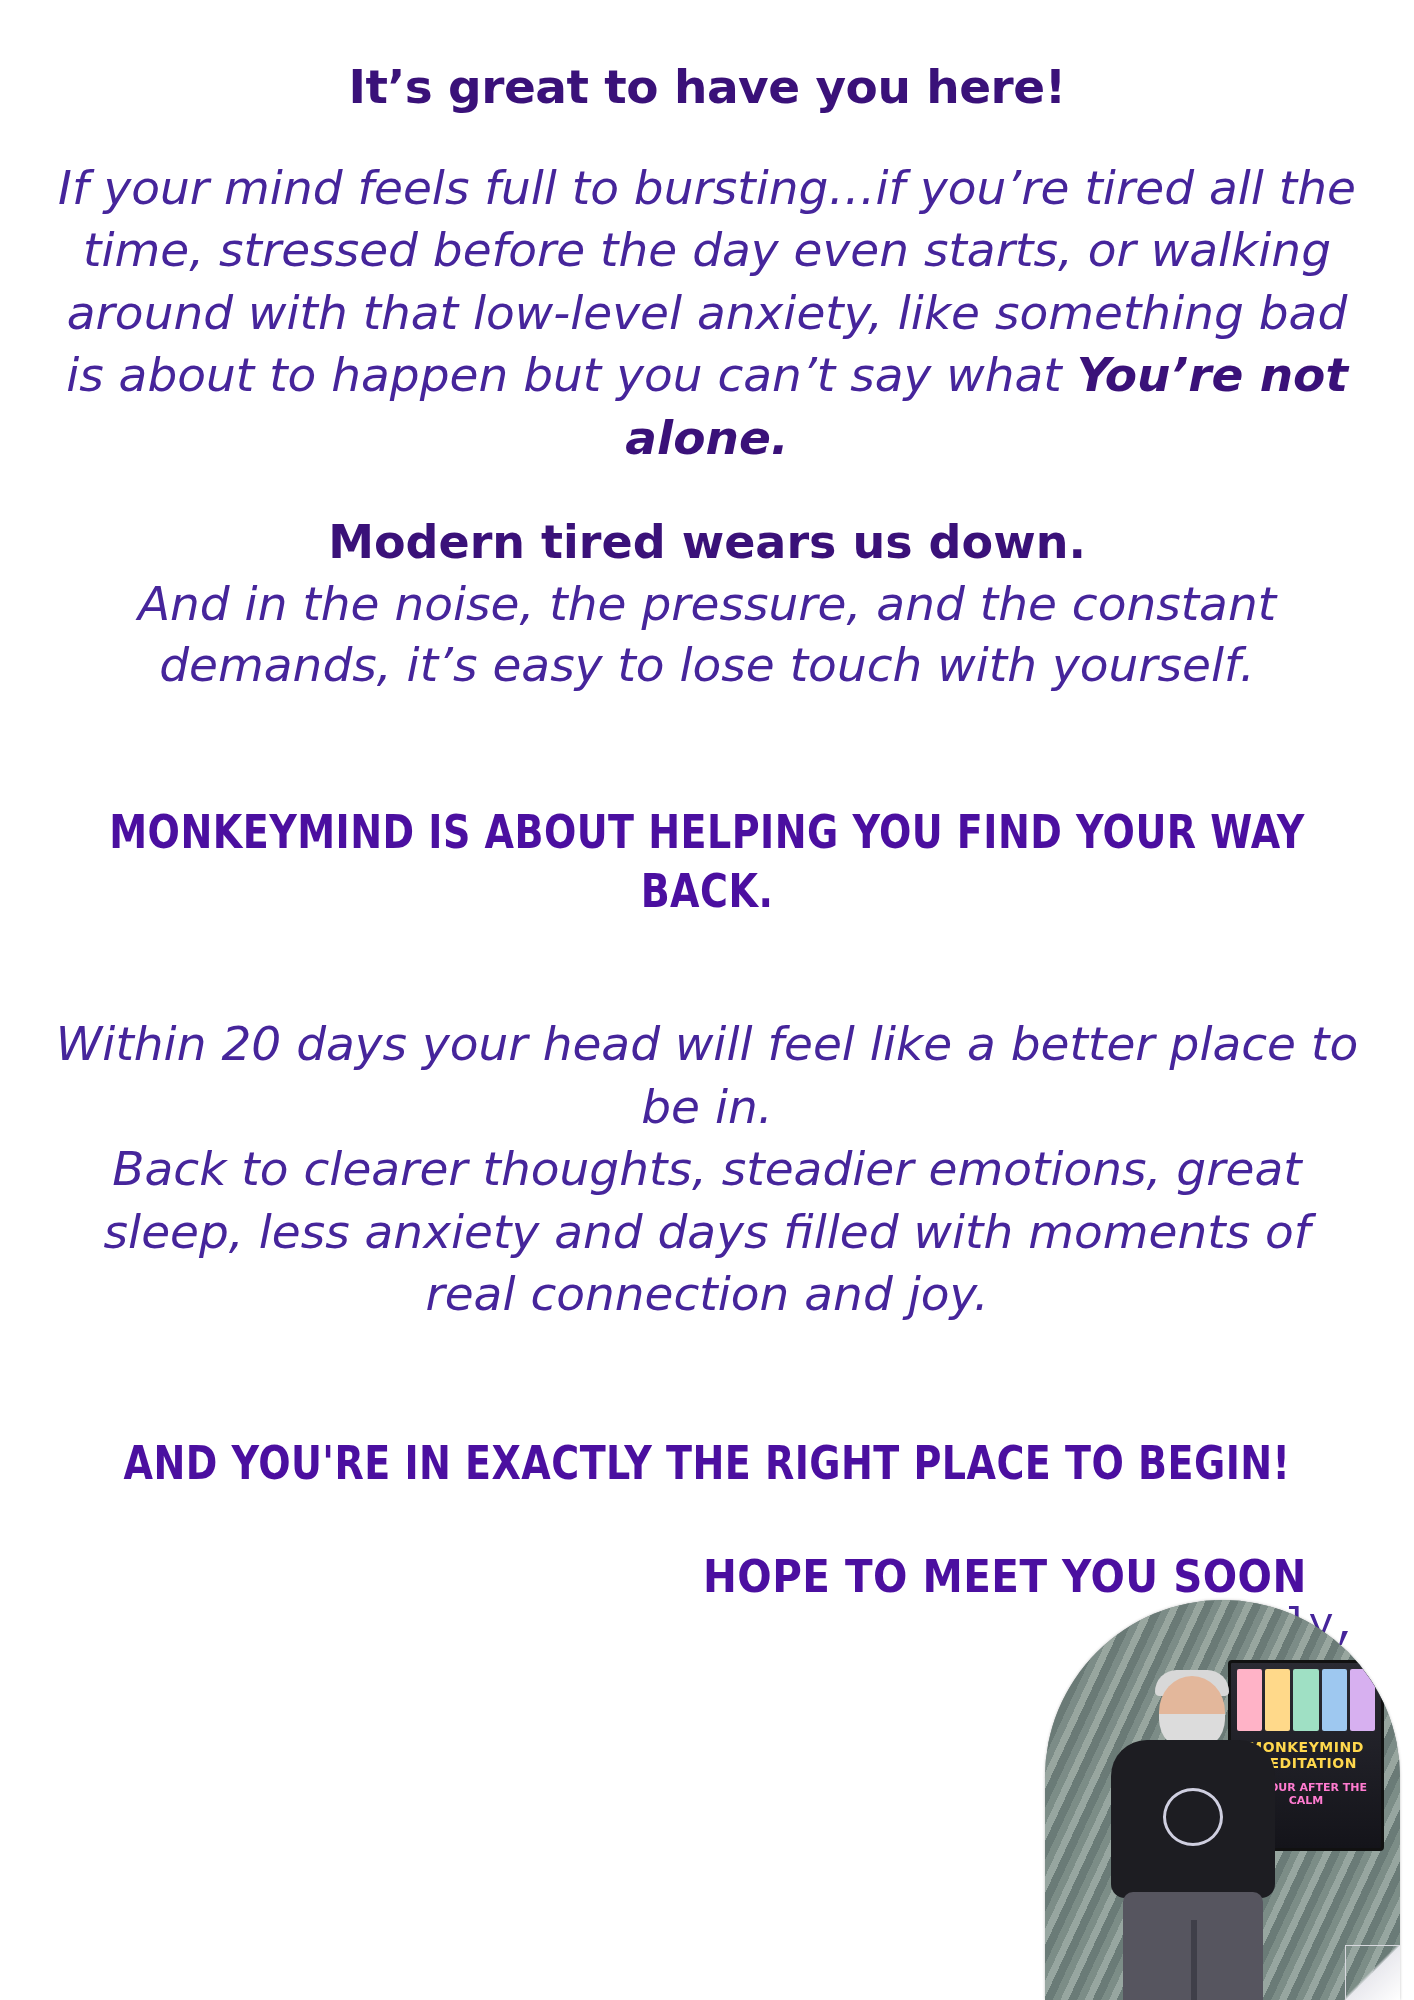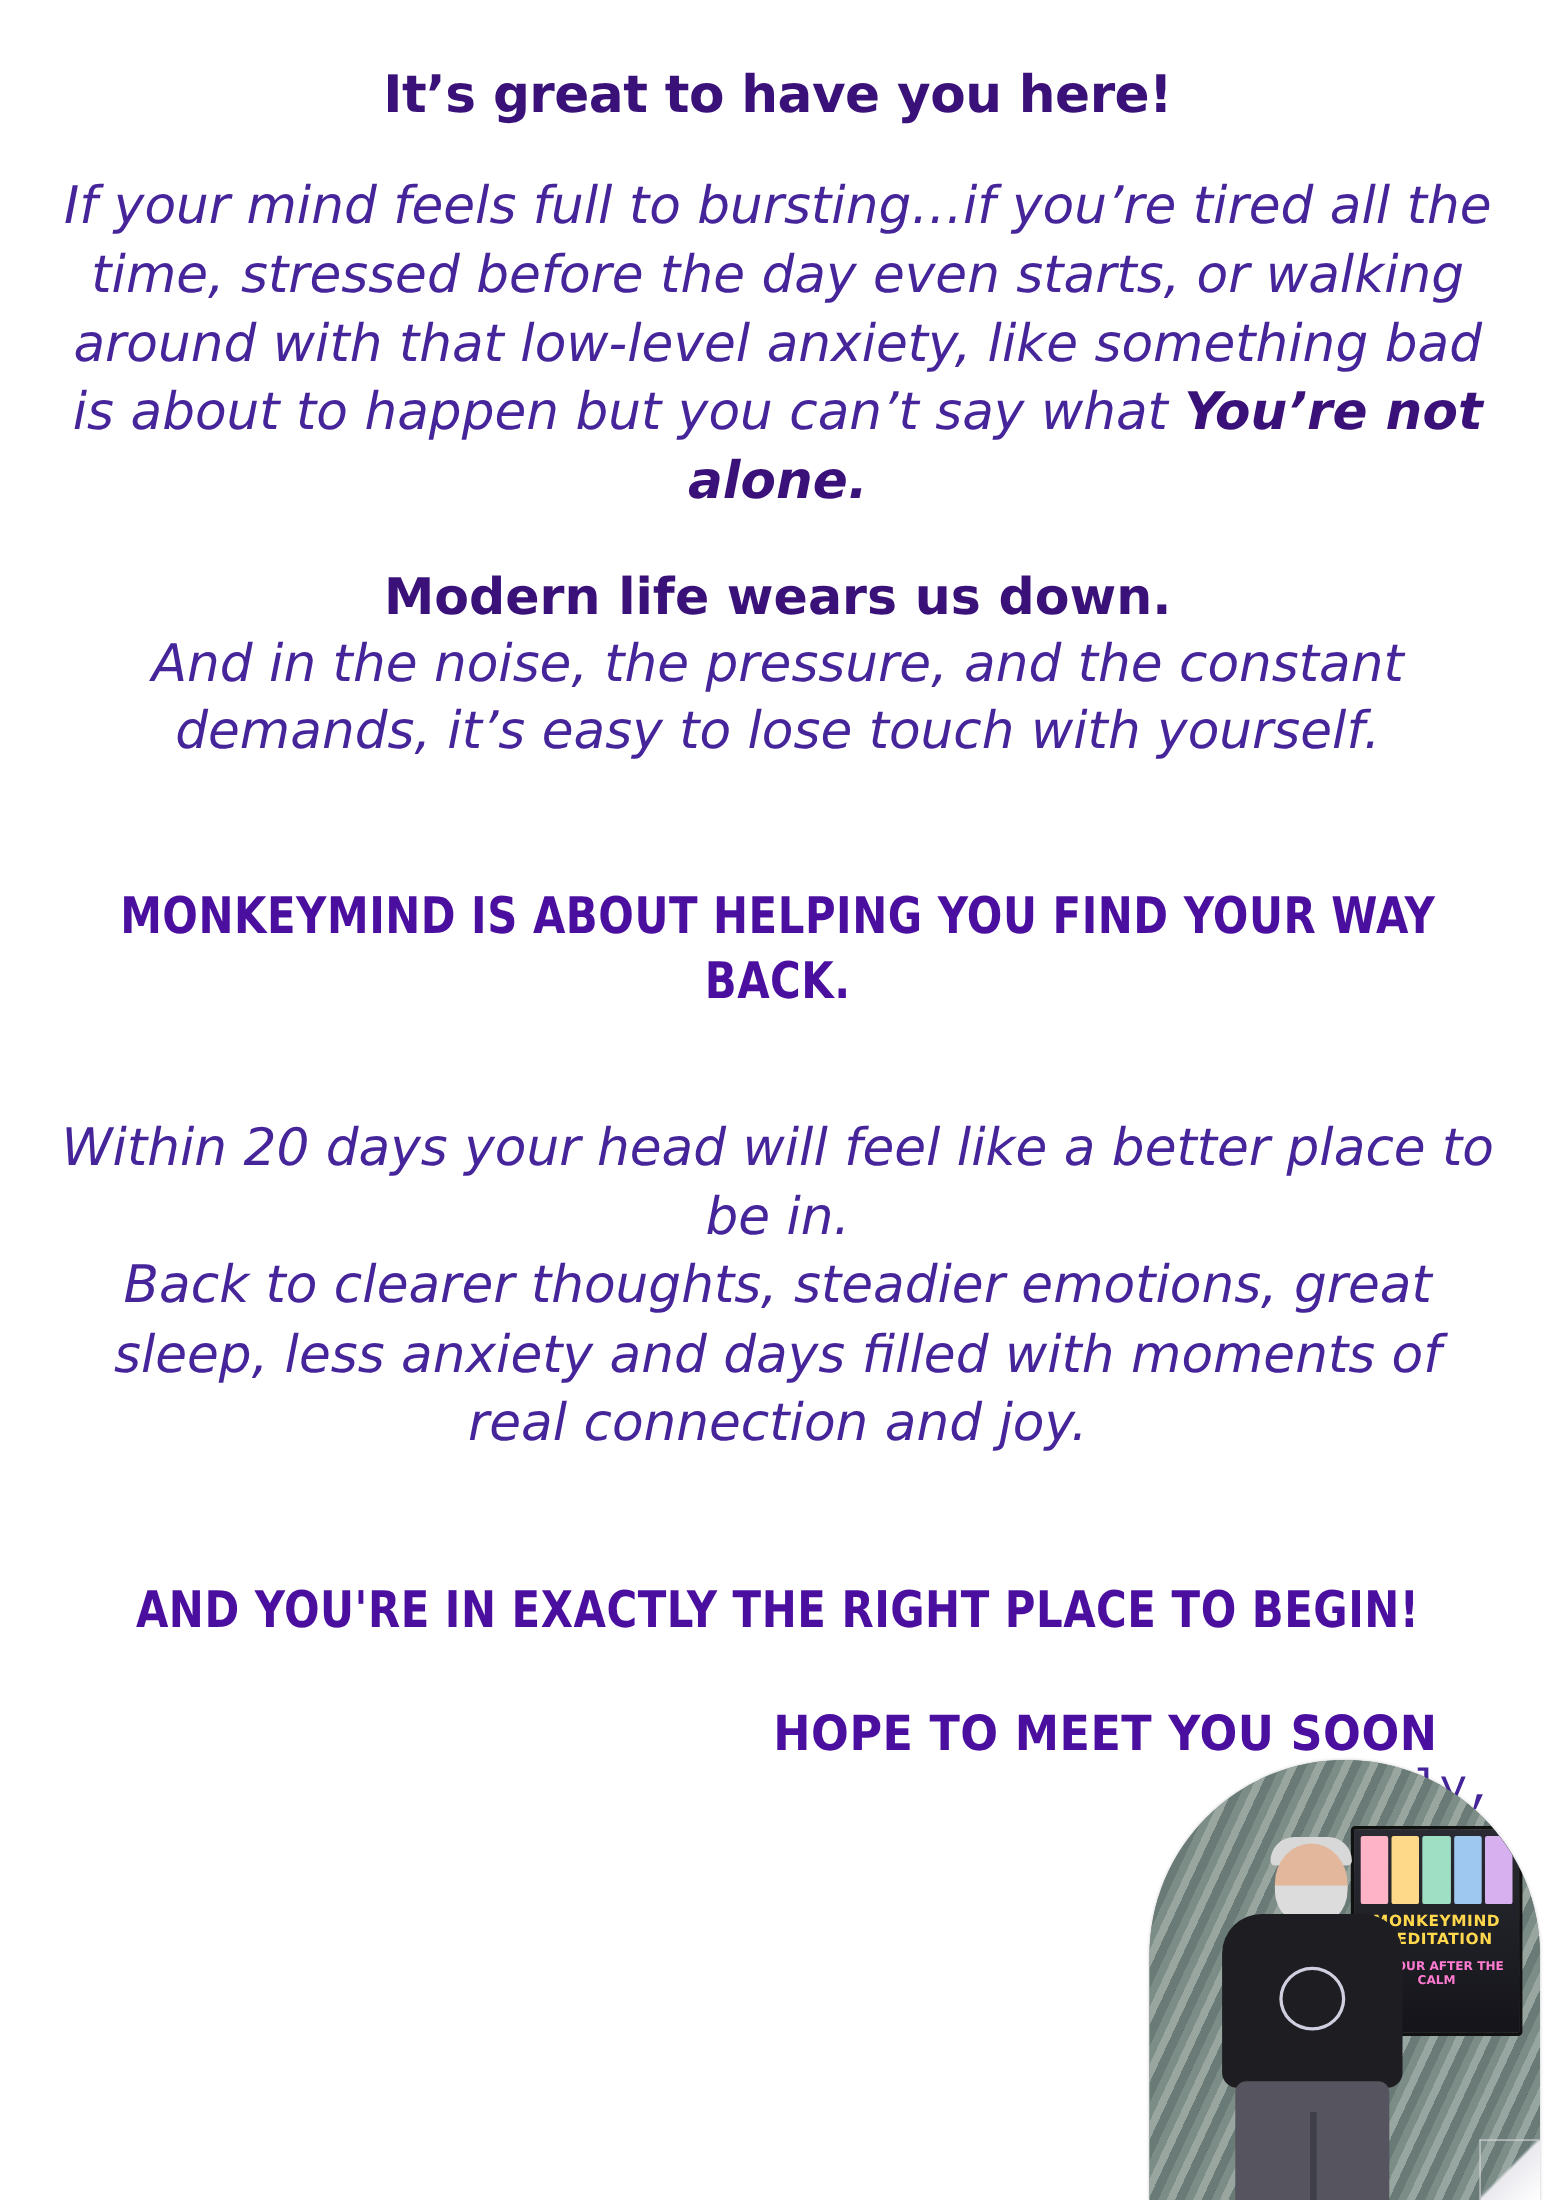--- a/index.html
+++ b/index.html
@@ -255,21 +255,21 @@
 <body>
 
 <div class="page">
 
   <h1 class="headline">It’s great to have you here!</h1>
 
   <p class="para"><span>If your mind feels full to bursting…if you’re tired all the time, stressed before the day even starts, or walking around with that low-level anxiety, like something bad is about to happen but you can’t say what </span><span class="bold-inline">You’re not alone.</span></p>
 
   <div class="gap-md"></div>
 
-  <p class="subhead">Modern life wears us down.</p>
+  <p class="subhead">Modern tired wears us down.</p>
   <p class="para tight">And in the noise, the pressure, and the constant demands, it’s easy to lose touch with yourself.</p>
 
   <div class="gap-lg"></div>
 
   <p class="condensed">MONKEYMIND IS ABOUT HELPING YOU FIND YOUR WAY BACK.</p>
 
   <div class="gap-md"></div>
 
   <p class="para">Within 20 days your head will feel like a better place to be in.</p>
   <p class="para">Back to clearer thoughts, steadier emotions, great sleep, less anxiety and days filled with moments of real connection and joy.</p>

